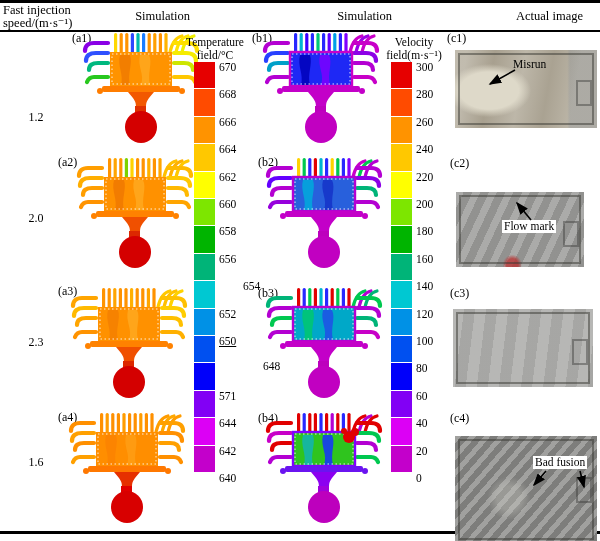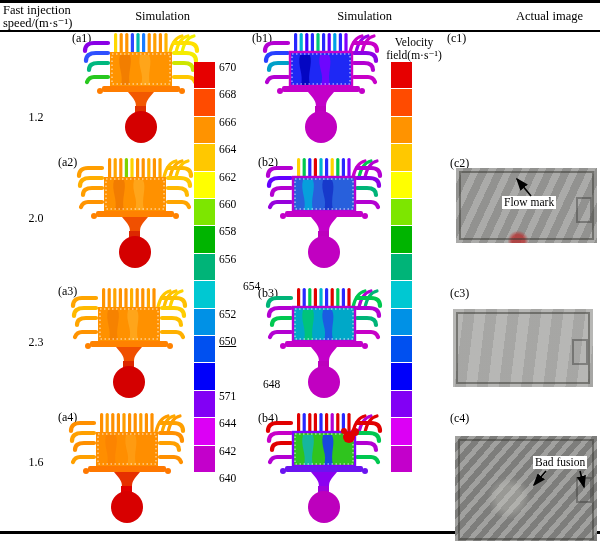--- a/index.html
+++ b/index.html
@@ -332,20 +332,24 @@
       <circle cx="94" cy="22" r="4" fill="#e10000"></circle>
       <circle cx="83" cy="21" r="3" fill="#e10000"></circle>
       <rect x="24" y="56" width="78" height="6" rx="2" fill="#6a14f0"></rect>
       <circle cx="22" cy="61" r="3" fill="#6a14f0"></circle>
       <circle cx="104" cy="61" r="3" fill="#6a14f0"></circle>
       <path d="M50 62 C56 69 58 71 58 77 L68 77 C68 71 70 69 76 62 Z" fill="#8c00f0"></path>
       <rect x="57" y="76" width="11" height="8" fill="#a000dc"></rect>
       <circle cx="63" cy="97" r="16" fill="#bd00bd"></circle>
     </svg>
 
+  <div class="cb-title" style="left:180px;top:36px;width:70px;">
+    <div>Temperature</div>
+    <div>field/°C</div>
+  </div>
   <div class="cb-blocks" style="left:194px;top:62px;">
       <div class="cb-block" style="background: rgb(230, 0, 0);"></div>
       <div class="cb-block" style="background: rgb(255, 75, 0);"></div>
       <div class="cb-block" style="background: rgb(255, 147, 0);"></div>
       <div class="cb-block" style="background: rgb(255, 200, 0);"></div>
       <div class="cb-block" style="background: rgb(255, 255, 0);"></div>
       <div class="cb-block" style="background: rgb(125, 230, 0);"></div>
       <div class="cb-block" style="background: rgb(0, 180, 0);"></div>
       <div class="cb-block" style="background: rgb(0, 180, 120);"></div>
       <div class="cb-block" style="background: rgb(0, 200, 210);"></div>
@@ -361,21 +365,21 @@
       <div class="cb-label" style="top: 26.4px;">668</div>
       <div class="cb-label" style="top: 53.8px;">666</div>
       <div class="cb-label" style="top: 81.2px;">664</div>
       <div class="cb-label" style="top: 108.6px;">662</div>
       <div class="cb-label" style="top: 136px;">660</div>
       <div class="cb-label" style="top: 163.4px;">658</div>
       <div class="cb-label" style="top: 190.8px; text-align: right;">656</div>
       <div class="cb-label" style="top: 218.2px; margin-left: 24px;">654</div>
       <div class="cb-label" style="top: 245.6px;">652</div>
       <div class="cb-label" style="top: 273px; text-decoration: underline;">650</div>
-      <div class="cb-label" style="top: 316px; padding-left: 44px;">648</div>
+      <div class="cb-label" style="top: 298px; padding-left: 44px;">648</div>
       <div class="cb-label" style="top: 327.8px;">571</div>
       <div class="cb-label" style="top: 355.2px;">644</div>
       <div class="cb-label" style="top: 382.6px;">642</div>
       <div class="cb-label" style="top: 410px;">640</div>
     </div>
 
   <div class="cb-title" style="left:376px;top:36px;width:76px;">
     <div>Velocity</div>
     <div>field(m·s⁻¹)</div>
   </div>
@@ -389,23 +393,54 @@
       <div class="cb-block" style="background: rgb(0, 180, 0);"></div>
       <div class="cb-block" style="background: rgb(0, 180, 120);"></div>
       <div class="cb-block" style="background: rgb(0, 200, 210);"></div>
       <div class="cb-block" style="background: rgb(0, 145, 230);"></div>
       <div class="cb-block" style="background: rgb(0, 80, 240);"></div>
       <div class="cb-block" style="background: rgb(0, 0, 250);"></div>
       <div class="cb-block" style="background: rgb(130, 0, 245);"></div>
       <div class="cb-block" style="background: rgb(220, 0, 245);"></div>
       <div class="cb-block" style="background: rgb(195, 0, 203);"></div>
     </div>
-
-
-  <div class="photo p-c2" style="left: 456px; top: 168px; width: 141px; height: 75px; background-color: rgb(156, 156, 154);">
+  <div class="cb-labels" style="left:416px;top:62px;">
+      <div class="cb-label" style="top: -1px;">300</div>
+      <div class="cb-label" style="top: 26.4px;">280</div>
+      <div class="cb-label" style="top: 53.8px;">260</div>
+      <div class="cb-label" style="top: 81.2px;">240</div>
+      <div class="cb-label" style="top: 108.6px;">220</div>
+      <div class="cb-label" style="top: 136px;">200</div>
+      <div class="cb-label" style="top: 163.4px;">180</div>
+      <div class="cb-label" style="top: 190.8px;">160</div>
+      <div class="cb-label" style="top: 218.2px;">140</div>
+      <div class="cb-label" style="top: 245.6px;">120</div>
+      <div class="cb-label" style="top: 273px;">100</div>
+      <div class="cb-label" style="top: 300.4px;">80</div>
+      <div class="cb-label" style="top: 327.8px;">60</div>
+      <div class="cb-label" style="top: 355.2px;">40</div>
+      <div class="cb-label" style="top: 382.6px;">20</div>
+      <div class="cb-label" style="top: 410px;">0</div>
+    </div>
+
+  <div class="photo p-c1" style="left: 455px; top: 50px; width: 142px; height: 78px; background-color: rgb(180, 173, 157);">
+    <div class="ph-frame"></div>
+    <div class="ph-tab"></div>
+    <div class="ann" style="left:58px;top:8px;">Misrun</div>
+    <svg class="arrow" style="left:28px;top:18px;" width="34" height="20" viewBox="0 0 34 20">
+      <defs>
+          <marker id="m1" markerWidth="8" markerHeight="6" refX="7" refY="3" orient="auto">
+            <path d="M0,0 L8,3 L0,6 Z" fill="#000"></path>
+          </marker>
+        </defs>
+      <line x1="32" y1="2" x2="7" y2="16" stroke="#000" stroke-width="1.6" marker-end="url(#m1)"></line>
+    </svg>
+  </div>
+
+  <div class="photo p-c2" style="left: 456px; top: 192px; width: 128px; height: 75px; background-color: rgb(156, 156, 154);">
     <div class="ph-frame"></div>
     <div class="ph-tab"></div>
     <div class="ann boxed" style="left:46px;top:28px;">Flow mark</div>
     <svg class="arrow" style="left:56px;top:8px;" width="24" height="22" viewBox="0 0 24 22">
       <defs>
           <marker id="m2" markerWidth="8" markerHeight="6" refX="7" refY="3" orient="auto">
             <path d="M0,0 L8,3 L0,6 Z" fill="#000"></path>
           </marker>
         </defs>
       <line x1="19" y1="20" x2="5" y2="3" stroke="#000" stroke-width="1.6" marker-end="url(#m2)"></line>

